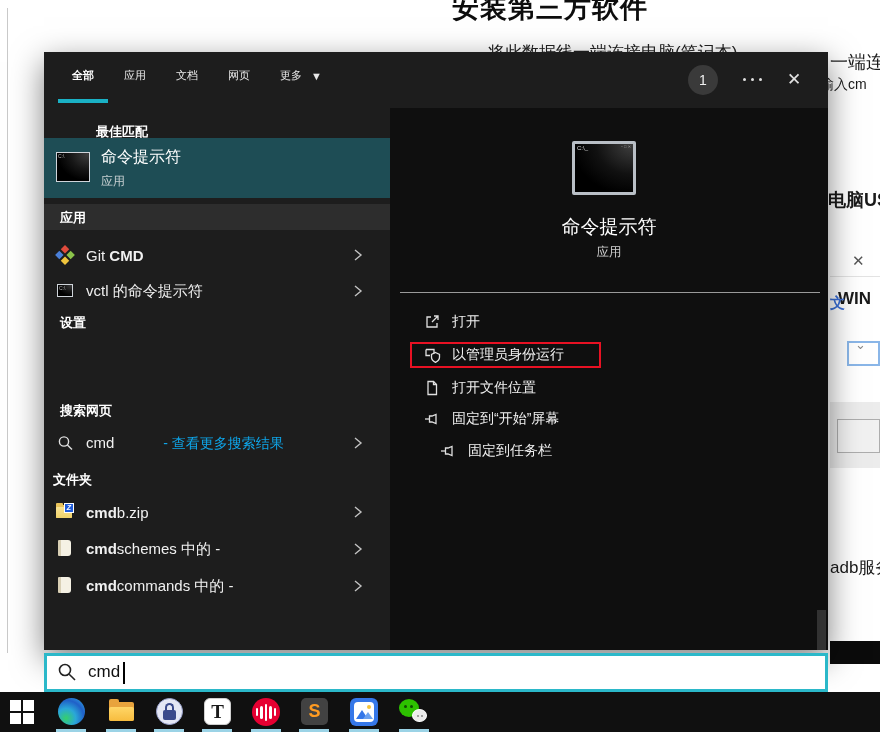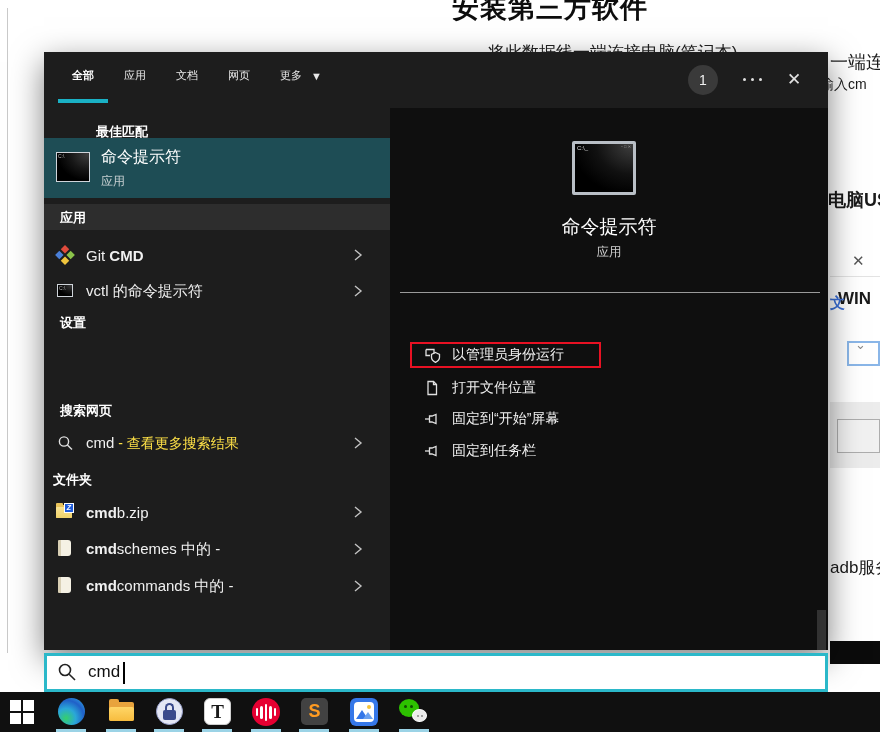--- a/index.html
+++ b/index.html
@@ -53,21 +53,21 @@
   .cmd-icon { background:#050505 radial-gradient(ellipse at 95% 5%, #3c3c3c 0%, #161616 40%, #000 70%);
     border:1px solid #cfd4da; position:relative; }
   .cmd-icon::before { content:"C:\\"; position:absolute; left:1px; top:0; font-size:5px; color:#bbb; }
   .best-ico { left:12px; top:14px; width:34px; height:30px; }
   .best-title { left:57px; top:9px; font-size:16px; color:#fff; }
   .best-sub { left:57px; top:35px; font-size:12px; color:#c8d0d2; }
 
   .row { left:0; width:298px; height:36px; }
   .row .txt { position:absolute; left:42px; top:50%; transform:translateY(-50%);
     font-size:15px; color:#f0f0f0; white-space:nowrap; }
-  .row .dim { color:#fde047; font-size:14px; }
+  .row .dim { color:#0ea5e9; font-size:14px;padding-left:45px; }
   .chev { position:absolute; left:308px; top:50%; transform:translateY(-50%); }
   .r-git { top:185px; } .r-vctl { top:221px; }
   .r-winx { top:285px; height:52px; }
   .r-winx .txt2 { position:absolute; left:42px; top:2px; width:282px; font-size:15px;
     line-height:22px; color:#f0f0f0; }
   .r-winx .chev { top:26px; }
   .r-web { top:373px; } .r-zip { top:442px; } .r-schemes { top:479px; } .r-commands { top:516px; }
 
   .git-ico { left:12px; top:9px; width:18px; height:18px; }
   .git-ico .rot { position:absolute; left:2px; top:2px; width:14px; height:14px; transform:rotate(45deg);
@@ -96,21 +96,21 @@
   .detail-divider { left:356px; top:240px; width:420px; height:1px; background:#9a9a9a; }
   .action { height:26px; }
   .action .a-ico { position:absolute; left:380px; top:50%; transform:translateY(-50%); }
   .action .a-txt { position:absolute; left:408px; top:50%; transform:translateY(-50%);
     font-size:14px; color:#f0f0f0; white-space:nowrap; }
   .a-open { left:0; top:257px; width:784px; }
   .a-admin { left:366px; top:290px; width:191px; border:2px solid #e81123; }
   .a-admin .a-ico { left:12px; } .a-admin .a-txt { left:40px; }
   .a-file { left:0; top:323px; width:784px; }
   .a-pin1 { left:0; top:354px; width:784px; }
-  .a-pin2 { left:0; top:386px; width:648px; }
+  .a-pin2 { left:16px; top:386px; width:648px; }
   .scroll-thumb { left:773px; top:558px; width:9px; height:40px; background:#323232; }
 
   
   .search-box { left:44px; top:653px; width:784px; height:39px; background:#fff; border:3px solid #2bb8c9; }
   .search-box svg { position:absolute; left:10px; top:6px; }
   .search-value { position:absolute; left:41px; top:6px; font-size:17px; color:#111; }
   .caret { position:absolute; left:76px; top:6px; width:1.5px; height:22px; background:#000; }
   .frag-box { left:0; top:653px; width:47px; height:39px; background:#fff; border-top:1px solid #cfcfcf;
     border-right:1px solid #e0e0e0; border-radius:0 8px 0 0; overflow:hidden;margin-left:48px; }
   .frag-box span { position:absolute; left:22px; top:11px; font-size:14px; color:#444; white-space:nowrap; }
@@ -287,20 +287,29 @@
           <polyline points="3,3 9,8 3,13" fill="none" stroke="#c2c2c2" stroke-width="1.4"></polyline>
         </svg>
       </span>
   </div>
 
   <div class="big-cmd"></div>
   <div class="abs detail-title">命令提示符</div>
   <div class="abs detail-sub">应用</div>
   <div class="abs detail-divider"></div>
 
+  <div class="abs action a-open">
+    <span class="a-ico">
+      <svg width="16" height="16">
+          <path d="M7 3 H3 V13 H13 V9" fill="none" stroke="#e0e0e0" stroke-width="1.3"></path>
+          <path d="M8 8 L14 2 M10 2 H14 V6" fill="none" stroke="#e0e0e0" stroke-width="1.3"></path>
+        </svg>
+    </span>
+    <span class="a-txt">打开</span>
+  </div>
 
   <div class="abs action a-admin">
     <span class="a-ico">
       <svg width="18" height="17">
           <path d="M2 3 H10 V7" fill="none" stroke="#e0e0e0" stroke-width="1.3"></path>
           <path d="M2 3 V9 H6" fill="none" stroke="#e0e0e0" stroke-width="1.3"></path>
           <path d="M11.5 6 L15.5 7.8 V10.8 C15.5 13 14 14.6 11.5 15.8 C9 14.6 7.5 13 7.5 10.8 V7.8 Z" fill="none" stroke="#e0e0e0" stroke-width="1.3"></path>
         </svg>
     </span>
     <span class="a-txt">以管理员身份运行</span>

